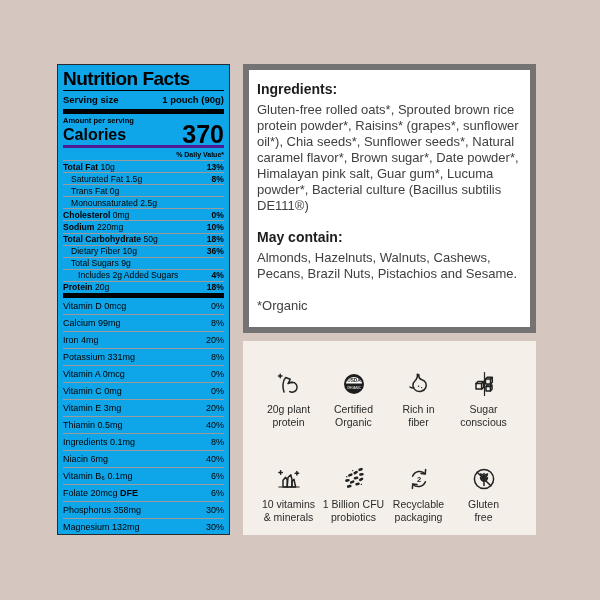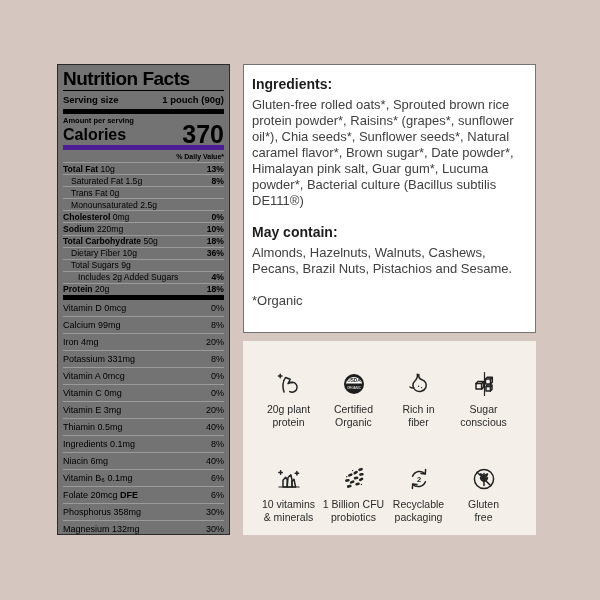--- a/index.html
+++ b/index.html
@@ -1,44 +1,44 @@
 <!DOCTYPE html>
 <html><head>
 <meta charset="utf-8">
 <style>
   html,body{margin:0;padding:0;}
   body{width:600px;height:600px;position:relative;background:#d5c6c0;
        font-family:"Liberation Sans","DejaVu Sans",sans-serif;color:#1d1d1d;}
   .page{position:absolute;inset:0;}
 
   
-  .nutr{position:absolute;left:57px;top:64px;width:173px;height:471px;background:#737373;
+  .nutr{position:absolute;left:57px;top:64px;width:173px;height:471px;background:#0ea5e9;
         border:1px solid #2b2b2b;box-sizing:border-box;padding:3px 5px;overflow:hidden;color:#000;}
   .title{font-size:19px;font-weight:800;letter-spacing:-0.5px;line-height:19px;
          border-bottom:1px solid #000;padding:1px 0 2px;white-space:nowrap;}
   .servrow{display:flex;justify-content:space-between;font-size:9.5px;font-weight:700;padding:3px 0 3.5px;}
   .bar-5{height:5px;background:#000;}
   .amount{font-size:7.5px;font-weight:700;padding-top:3px;line-height:8px;}
   .calrow{display:flex;justify-content:space-between;align-items:flex-end;
-          border-bottom:5px solid #4c1d95;padding-bottom:1px;}
+          border-bottom:3px solid #4c1d95;padding-bottom:1px;}
   .calword{font-size:16px;font-weight:800;line-height:18px;}
   .calnum{font-size:25px;font-weight:800;line-height:19px;}
   .dvh{text-align:right;font-size:7px;font-weight:700;padding:3px 0 2.5px;border-bottom:1px solid #9b9b9b;}
   .nrow{display:flex;justify-content:space-between;align-items:center;border-top:1px solid #9b9b9b;}
   .sec-main .nrow:first-child,.sec-vit .nrow:first-child{border-top:none;}
   .nrow.main{height:11.1px;font-size:8.6px;}
   .nrow.vit{height:16px;font-size:9px;}
   .nrow .nm{white-space:nowrap;}
   .nrow .dv.bold{font-weight:700;}
   .i1{padding-left:8px;}
   .i2{padding-left:15px;}
 
   
   .ingr{position:absolute;left:243px;top:64px;width:293px;height:269px;background:#fff;
-        border:1px solid #737373;box-sizing:border-box;padding:11px 8px;overflow:hidden;}
+        border:6px solid #737373;box-sizing:border-box;padding:11px 8px;overflow:hidden;}
   .ingr h3{margin:0 0 5px 0;font-size:14px;font-weight:700;color:#1d1d1d;}
   .ingr p{margin:0;font-size:13px;line-height:16px;color:#404040;}
   .ingr .may{margin-top:15px;}
   .ingr .org{margin-top:16px;}
 
   
   .badges{position:absolute;left:243px;top:341px;width:293px;height:194px;background:#f4efe9;
           box-sizing:border-box;padding:29px 0 0 13px;
           display:grid;grid-template-columns:repeat(4,65px);row-gap:25px;}
   .cell{display:flex;flex-direction:column;align-items:center;}

